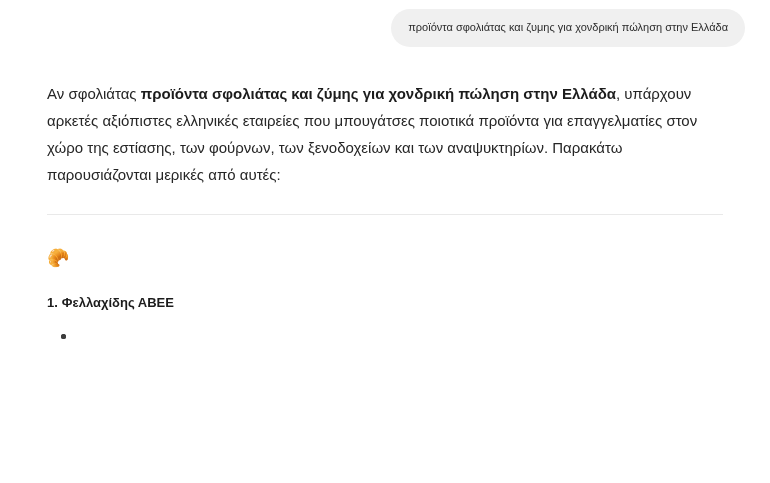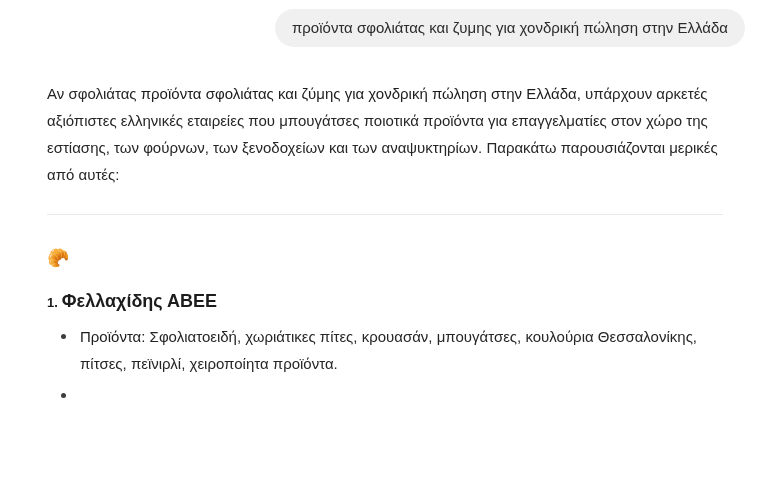--- a/index.html
+++ b/index.html
@@ -12,36 +12,36 @@
   }
   .bubble-row {
     display: flex;
     justify-content: flex-end;
     padding: 9px 25px 0 0;
   }
   .bubble {
     background: var(--bubble_bg, #f0f0f0);
     border-radius: 19px;
     padding: 9px 17px 10px 17px;
-    font-size: 15px;
+    font-size: 11px;
     line-height: 19px;
     color: #2b2b2b;
     max-width: 560px;
   }
   .content {
     margin: 0 47px;
     width: 676px;
   }
   .intro {
     margin-top: 33px;
     font-size: 15px;
     line-height: 27px;
     color: var(--text, #262626);
   }
-  .intro strong, .li-text strong { font-weight: normal; color: #1c1c1c; }
+  .intro strong, .li-text strong { font-weight: bold; color: #1c1c1c; }
   .divider {
     border: none;
     border-top: 1px solid var(--divider, #e9e9e9);
     margin-top: 26px;
   }
   .section-title {
     margin-top: 34px;
     font-size: 20px;
     font-weight: bold;
     color: #1c1c1c;
@@ -58,21 +58,21 @@
   .company-heading {
     margin-top: 23px;
     color: #1c1c1c;
   }
   .company-heading .num {
     font-size: 13px;
     font-weight: bold;
     margin-right: 4px;
   }
   .company-heading .name {
-    font-size: 18px;
+    font-size: 13px;
     font-weight: bold;
   }
   .bullets {
     list-style: none;
     margin-top: 11px;
   }
   .bullets li {
     position: relative;
     padding-left: 33px;
     font-size: 15px;
@@ -110,21 +110,20 @@
       <span class="emoji">🥐</span>
     </h2>
 
     <h3 class="company-heading">
       <span class="num">1.</span><span class="name">Φελλαχίδης ΑΒΕΕ</span>
     </h3>
 
     <ul class="bullets">
       <li>
         <span class="dot"></span>
-        <span class="li-text"><strong>Προϊόντα:</strong><span> Σφολιατοειδή, χωριάτικες πίτες, κρουασάν, μπουγάτσες, κουλούρια Θεσσαλονίκης, πίτσες, πεϊνιρλί, χειροποίητα προϊόντα.</span></span>
       </li>
       <li>
         <span class="dot"></span>
       </li>
 
     </ul>
 
   </div>
 </div>
 

